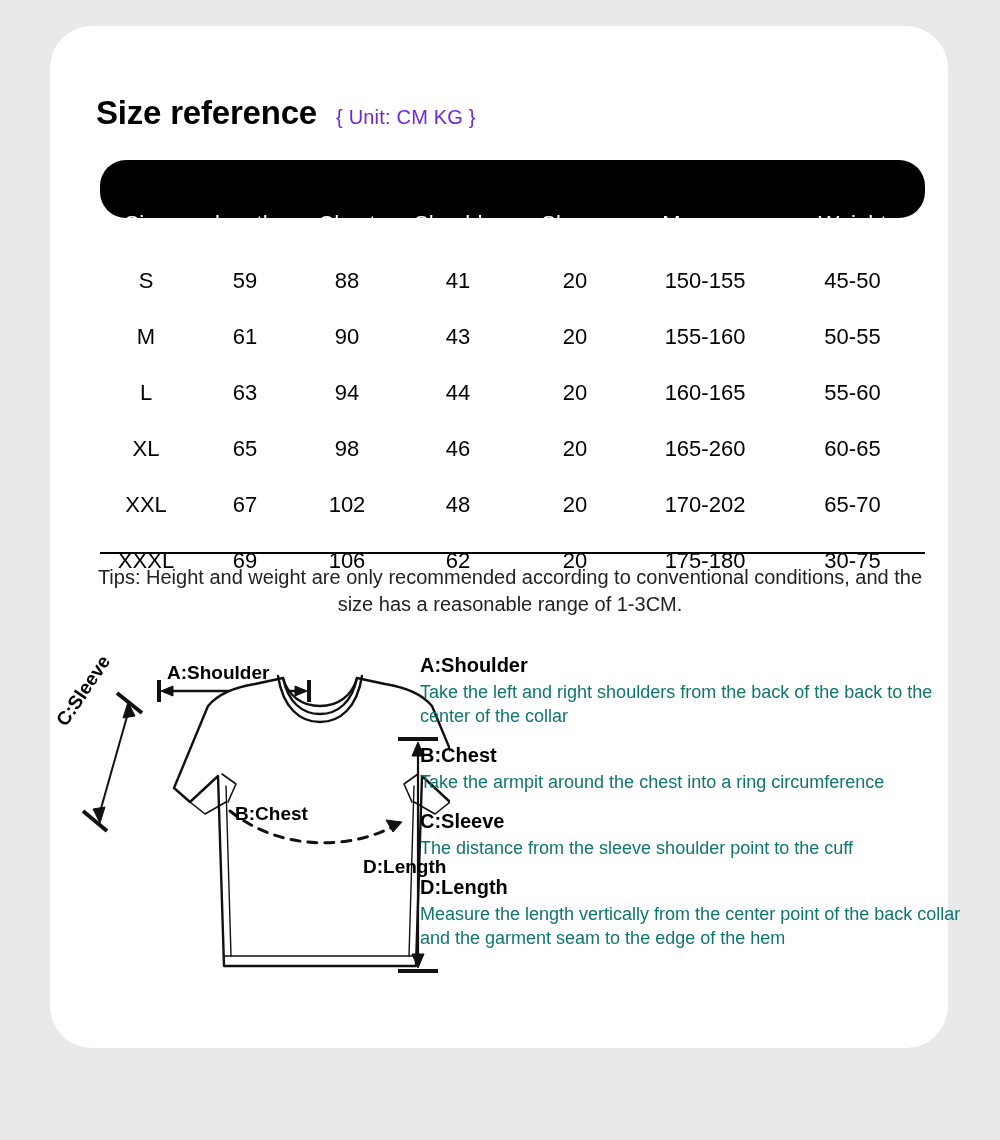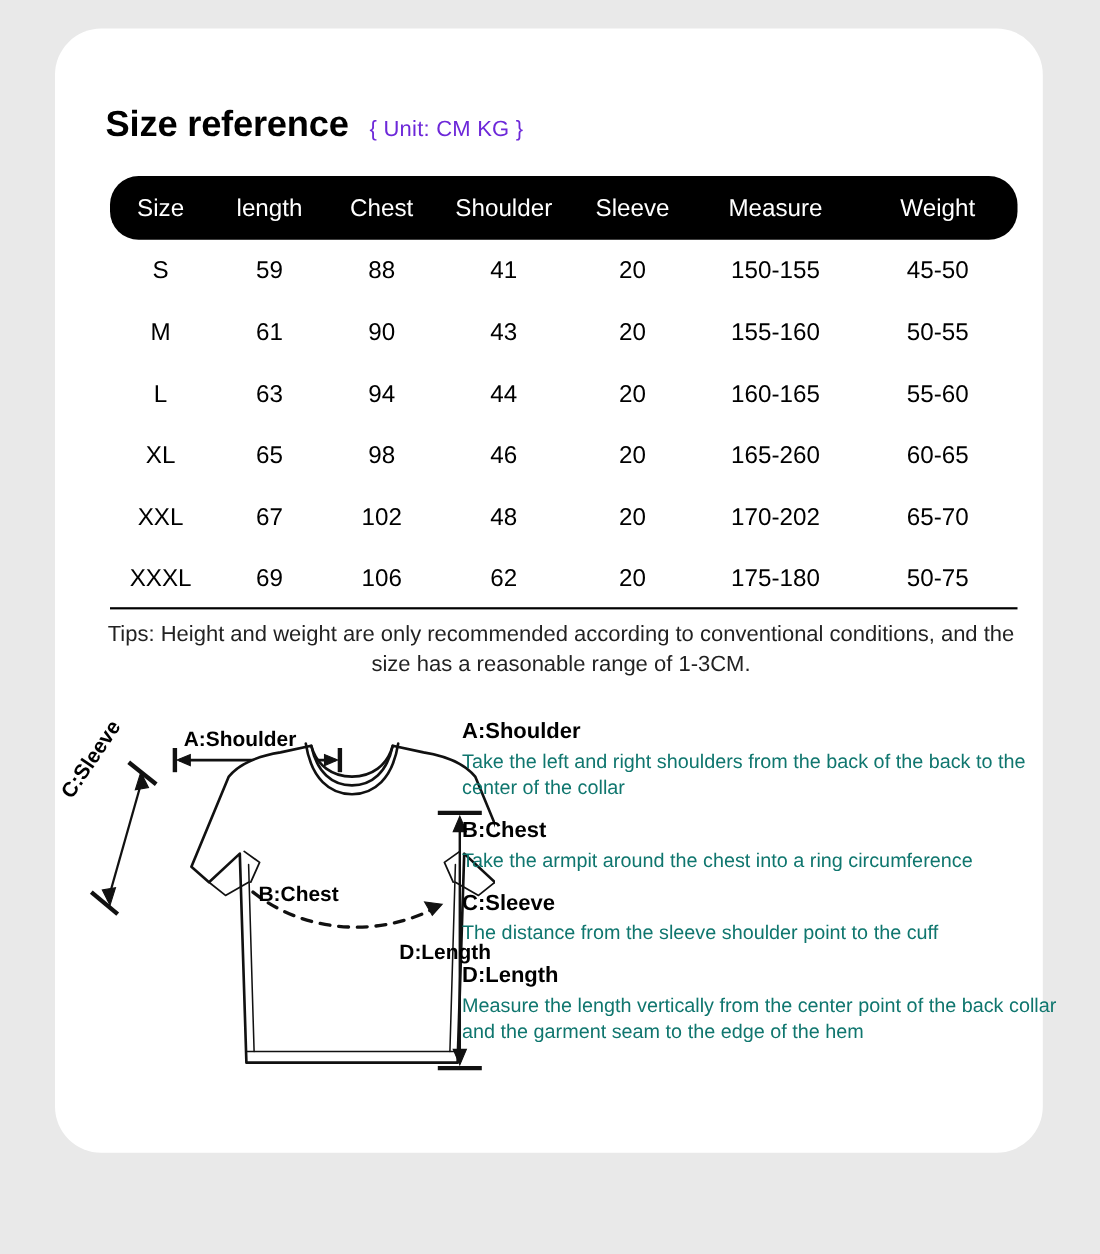--- a/index.html
+++ b/index.html
@@ -54,20 +54,21 @@
   .table-wrap {
     position: absolute;
     left: 50px;
     top: 134px;
     width: 825px;
   }
   table.size-table {
     border-collapse: collapse;
     width: 825px;
     table-layout: fixed;
+    margin-top: 35px;
   }
   table.size-table thead tr {
     background: #000;
   }
   table.size-table thead th {
     color: #fff;
     font-size: 22px;
     font-weight: normal;
     height: 58px;
     text-align: center;
@@ -241,21 +242,21 @@
             <td>170-202</td>
             <td>65-70</td>
           </tr>
           <tr>
             <td>XXXL</td>
             <td>69</td>
             <td>106</td>
             <td>62</td>
             <td>20</td>
             <td>175-180</td>
-            <td>50-75</td>
+            <td>30-75</td>
           </tr>
         </tbody>
       </table>
     </div>
 
     <div class="divider"></div>
 
     <div class="tips">Tips: Height and weight are only recommended according to conventional conditions, and the size has a reasonable range of 1-3CM.</div>
 
     <div class="diagram">

